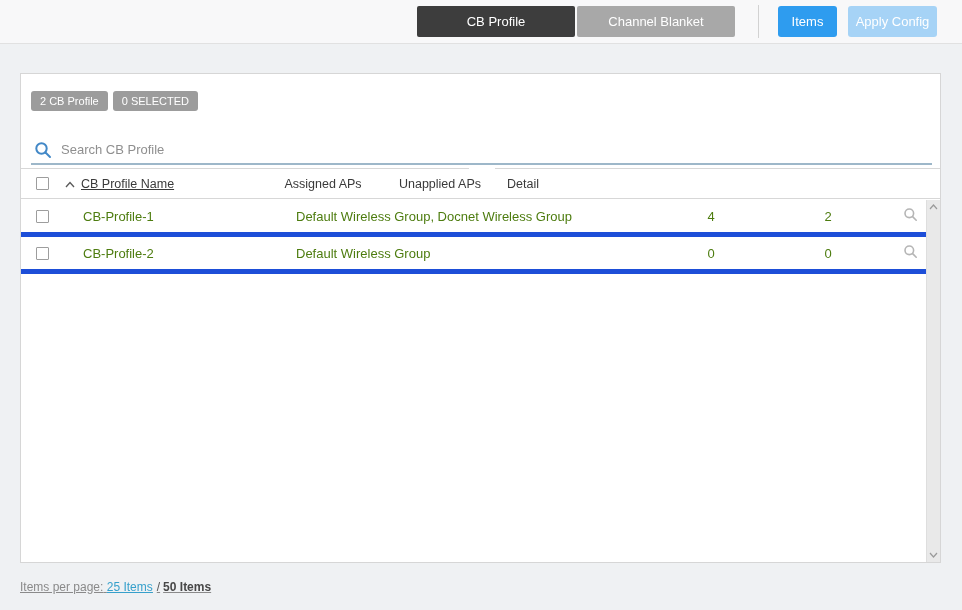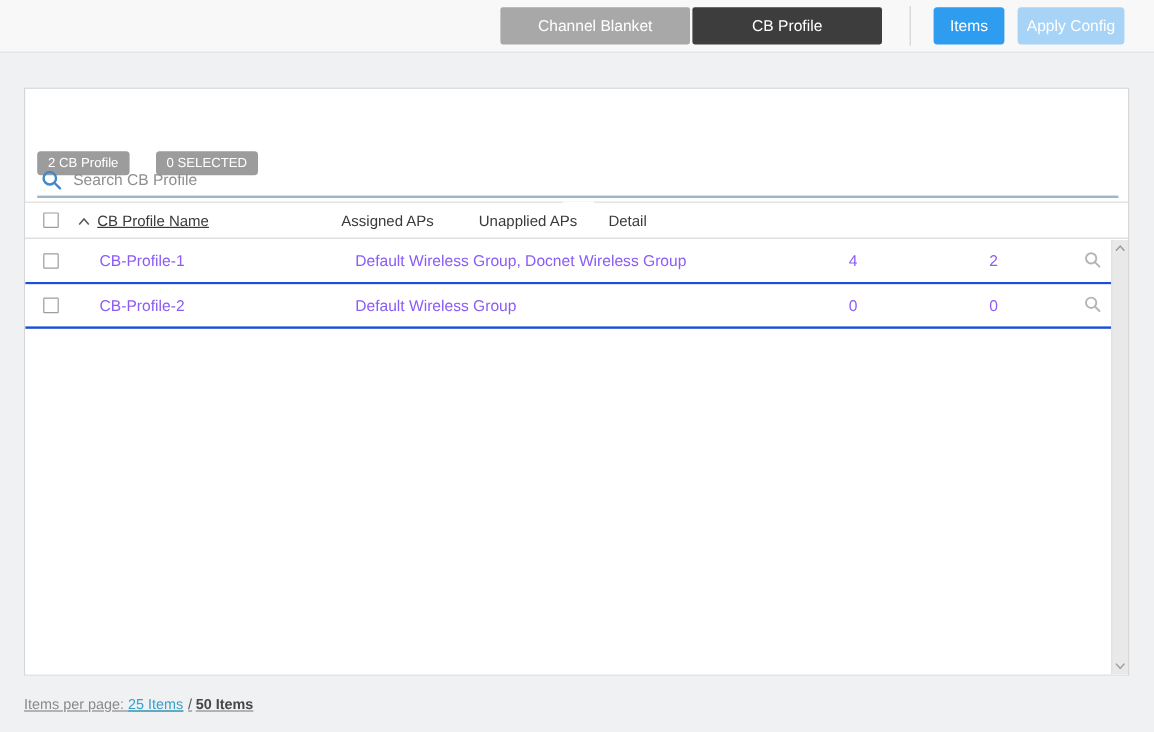--- a/index.html
+++ b/index.html
@@ -36,21 +36,21 @@
   }
   .btn-create { left:778px; width:59px; background:#2e9cef; }
   .btn-apply { left:848px; width:89px; background:#a6d3f6; cursor:default; }
 
   
   .card {
     position:absolute; left:20px; top:73px; width:921px; height:490px;
     background:#ffffff; border:1px solid #d6d6d6;
   }
 
-  .badge-row { position:absolute; left:10px; top:17px; display:flex; gap:22px;margin-top:35px; }
+  .badge-row { position:absolute; left:10px; top:17px; display:flex; gap:5px; }
   .badge {
     background:#9c9c9c; color:#ffffff; font-size:11px;
     padding:4px 9px; border-radius:3px; line-height:12px;
   }
 
   .search-row {
     position:absolute; left:10px; top:62px; width:901px; height:29px;
     display:flex; align-items:center;
     border-bottom:2px solid #9db7c9;
   }
@@ -76,21 +76,21 @@
     display:flex; align-items:center;
     border-bottom:1px solid #d7d7d7;
     font-size:12.5px; color:#3a3a3a; background:#fff;
   }
   .tbody {
     position:absolute; left:0; top:126px; width:919px; height:362px;
     overflow:hidden; background:#fff;
   }
   .trow {
     width:905px; height:37px; display:flex; align-items:center;
-    border-bottom:2px solid #1d4ed8; font-size:13px; color:#8b5cf6;
+    border-bottom:5px solid #1d4ed8; font-size:13px; color:#4d7c0f;
     background:#fff;
   }
   .col-check { width:40px; flex:0 0 auto; display:flex; align-items:center; padding-left:15px; }
   .col-name  { width:212px; flex:0 0 auto; display:flex; align-items:center; padding-left:4px; }
   .col-group { flex:1 1 auto; padding-left:23px; }
   .col-assigned  { width:100px; flex:0 0 auto; text-align:center; }
   .col-unapplied { width:134px; flex:0 0 auto; text-align:center; }
   .col-detail    { width:31px;  flex:0 0 auto; text-align:center; white-space:nowrap; }
   .thead .col-name { padding-left:0; }
 
@@ -120,22 +120,22 @@
   .items-info { position:absolute; left:20px; font-size:12px; color:#8a8a8a;text-decoration:underline; }
   .items-link { color:#36a0cb; text-decoration:underline; cursor:pointer; }
   .items-sep { color:#555; margin:0 3px 0 4px; }
   .items-total { color:#474747; font-weight:bold; }
 </style>
 </head>
 <body>
 
 <div class="topbar">
   <div class="tab-group">
+    <button class="tab active">CB Profile</button>
     <button class="tab inactive">Channel Blanket</button>
-    <button class="tab active">CB Profile</button>
   </div>
   <div class="topbar-divider"></div>
   <button class="btn btn-create">Items</button>
   <button class="btn btn-apply">Apply Config</button>
 </div>
 
 <div class="card">
 
   <div class="badge-row">
     <span class="badge">2 CB Profile</span>

